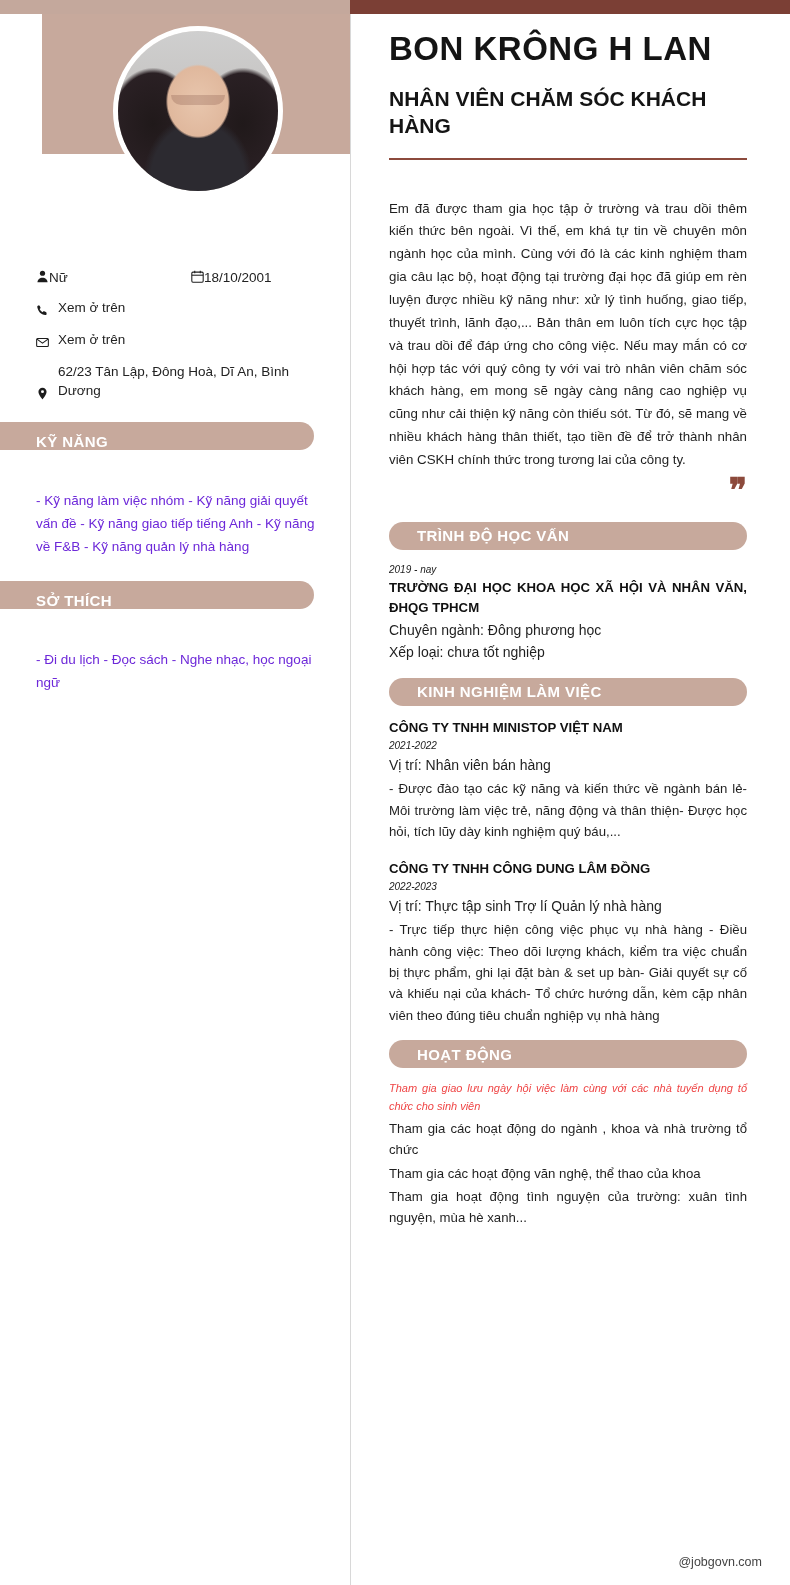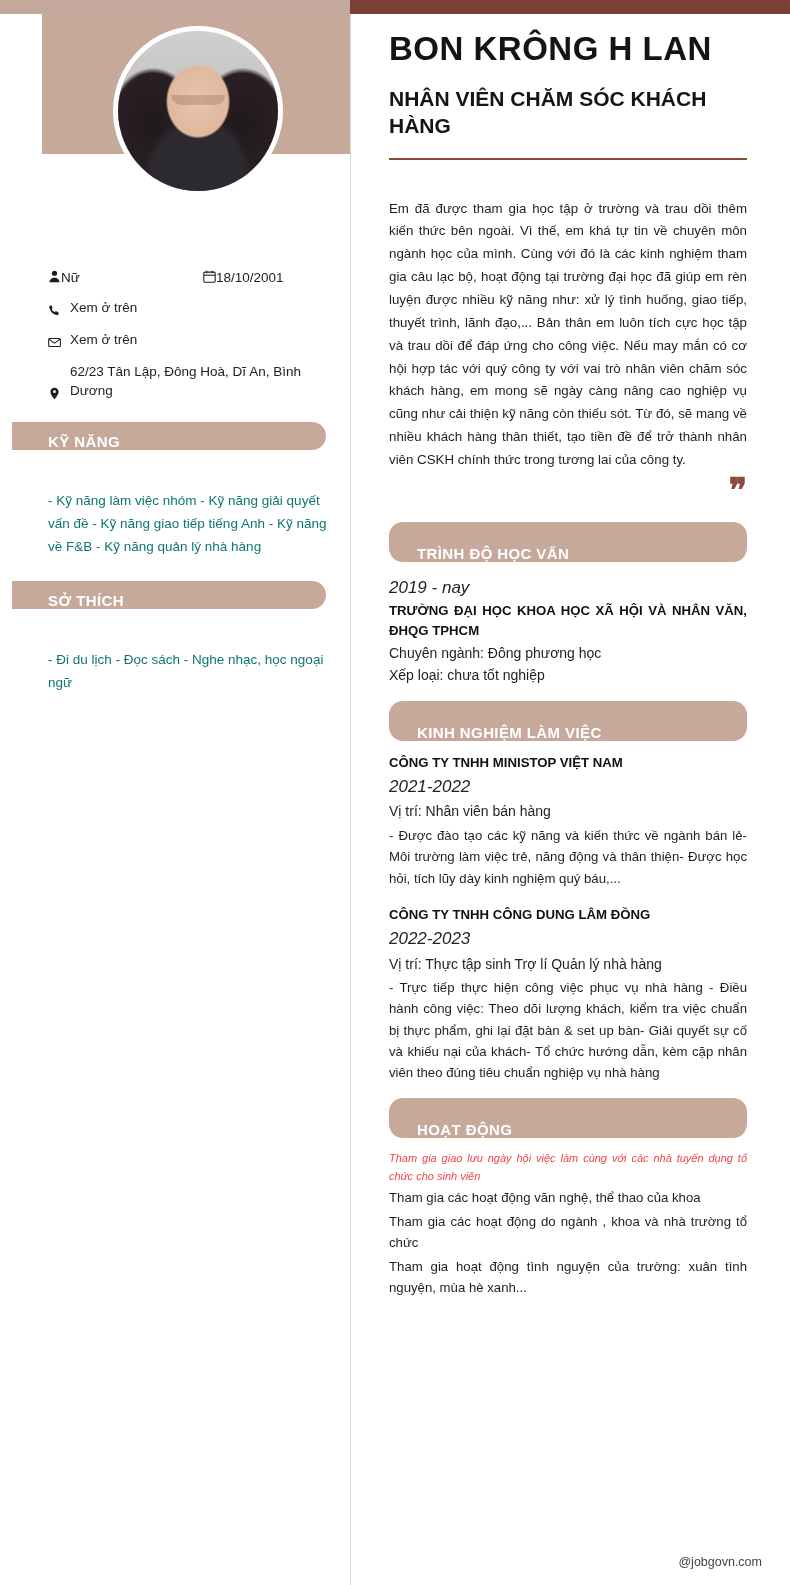--- a/index.html
+++ b/index.html
@@ -62,21 +62,21 @@
     left: 50%; top: 40%;
     width: 54px; height: 10px;
     transform: translate(-50%,0);
     border-radius: 0 0 24px 24px;
     background: rgba(120,70,60,0.25);
   }
 
   
   .left-col {
     position: absolute;
-    left: 12px; top: 270px;
+    left: 0; top: 270px;
     width: 350px;
     padding: 0 34px 0 36px;
   }
   .contact-row {
     display: flex;
     align-items: flex-end;
     margin-bottom: 14px;
     font-size: 13.5px;
     color: #222;
     line-height: 1.35;
@@ -116,21 +116,21 @@
   }
   .sec-head span {
     color: #ffffff;
     font-weight: bold;
     font-size: 15px;
     letter-spacing: .4px;
   }
   .left-body {
     font-size: 13.5px;
     line-height: 1.7;
-    color: #0f766e;
+    color: #6d28d9;
     margin-top: 40px;
   }
 
   
   .v-divider {
     position: absolute;
     left: 350px; top: 14px;
     width: 1px; height: 1571px;
     background: #d8d8d8;
   }
@@ -173,36 +173,36 @@
     color: #8c4a3c;
     font-size: 34px;
     font-weight: bold;
     line-height: 1;
     margin-top: 2px;
     font-family: "Liberation Serif", serif;
   }
   .r-sec-head {
     margin-top: 14px;
     margin-bottom: 12px;
-    height: 40px;
+    height: 28px;
     background: #c7a99c;
     border-radius: 14px 14px 14px 14px;
     display: flex;
-    align-items: flex-end;
+    align-items: center;
     padding-left: 28px;
     width: 100%;
   }
   .r-sec-head span {
     color: #ffffff;
     font-weight: bold;
     font-size: 15px;
     letter-spacing: .4px;
   }
   .r-date {
-    font-size: 17px;
+    font-size: 10px;
     font-style: italic;
     color: #222;
     line-height: 1.6;
   }
   .r-org {
     font-size: 13.2px;
     font-weight: bold;
     line-height: 1.55;
     color: #111;
     text-align: justify;
@@ -347,19 +347,19 @@
       <div class="r-org">CÔNG TY TNHH CÔNG DUNG LÂM ĐỒNG</div>
       <div class="r-date">2022-2023</div>
       <div class="r-line">Vị trí: Thực tập sinh Trợ lí Quản lý nhà hàng</div>
       <div class="r-para">- Trực tiếp thực hiện công việc phục vụ nhà hàng - Điều hành công việc: Theo dõi lượng khách, kiểm tra việc chuẩn bị thực phẩm, ghi lại đặt bàn &amp; set up bàn- Giải quyết sự cố và khiếu nại của khách- Tổ chức hướng dẫn, kèm cặp nhân viên theo đúng tiêu chuẩn nghiệp vụ nhà hàng</div>
     </div>
 
     <div class="r-sec-head">
       <span>HOẠT ĐỘNG</span>
     </div>
     <div class="act-italic">Tham gia giao lưu ngày hội việc làm cùng với các nhà tuyển dụng tổ chức cho sinh viên</div>
+    <div class="r-para">Tham gia các hoạt động do ngành , khoa và nhà trường tổ chức</div>
     <div class="r-para">Tham gia các hoạt động văn nghệ, thể thao của khoa</div>
-    <div class="r-para">Tham gia các hoạt động do ngành , khoa và nhà trường tổ chức</div>
     <div class="r-para">Tham gia hoạt động tình nguyện của trường: xuân tình nguyện, mùa hè xanh...</div>
   </div>
 
   <div class="footer">@jobgovn.com</div>
 </div>
 
 </body></html>

